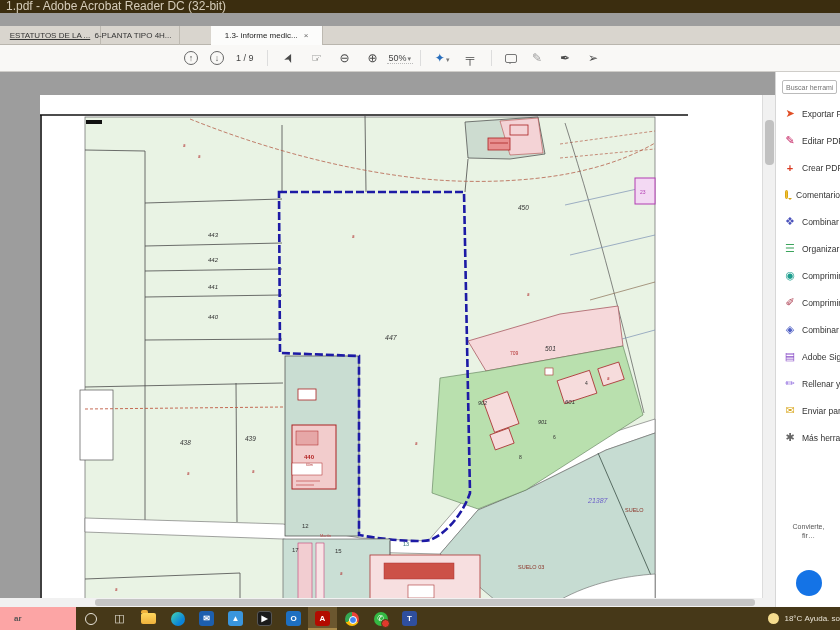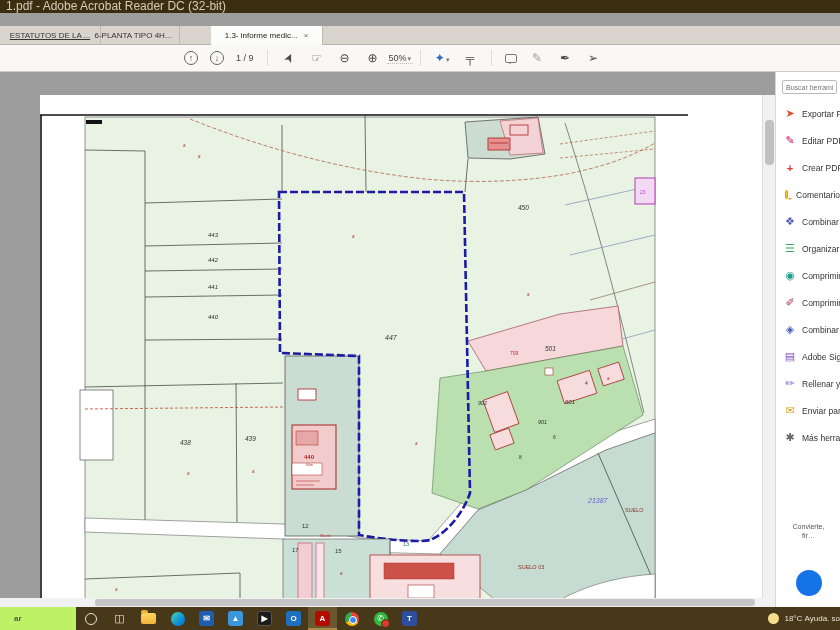--- a/index.html
+++ b/index.html
@@ -49,21 +49,21 @@
   .sidebar{position:absolute;left:775px;top:72px;width:65px;height:535px;background:#fff;border-left:1px solid #d7d7d7;}
   .toolsearch{margin:8px 4px 6px 6px;width:55px;height:14px;border:1px solid #bbb;border-radius:2px;font-size:7px;
     color:#888;padding:0 3px;background:#fff;}
   .sbitem{height:27px;display:flex;align-items:center;padding-left:7px;white-space:nowrap;overflow:hidden;}
   .sbicon{width:14px;text-align:center;font-size:11px;margin-right:5px;flex:0 0 14px;}
   .sblabel{font-size:8.5px;color:#333;}
   .promo{position:absolute;left:0;top:450px;width:65px;text-align:center;font-size:7px;color:#555;line-height:9px;}
   .promobtn{position:absolute;left:20px;top:498px;width:26px;height:26px;border-radius:50%;background:#1473e6;}
   
   .taskbar{position:absolute;left:0;top:607px;width:840px;height:23px;background:#463818;display:flex;align-items:center;}
-  .tsearch{width:76px;height:23px;background:#bef264;color:#555;font-size:8px;line-height:23px;padding-left:14px;flex:0 0 76px;font-weight:bold;}
+  .tsearch{width:76px;height:23px;background:#fca5a5;color:#555;font-size:8px;line-height:23px;padding-left:14px;flex:0 0 76px;font-weight:bold;}
   .tbslot{width:29px;height:23px;display:flex;align-items:center;justify-content:center;flex:0 0 29px;}
   .tbslot.hl{background:#6b572f;box-shadow:inset 0 -2px 0 #a98a4a;}
   .sq{width:15px;height:15px;border-radius:3px;display:flex;align-items:center;justify-content:center;
     color:#fff;font-size:8px;font-weight:bold;}
   .ring{width:12px;height:12px;border:1.5px solid #e8e4da;border-radius:50%;}
   .folder{width:15px;height:11px;background:linear-gradient(#ffd75e,#f0b23c);border-radius:2px;position:relative;}
   .folder::before{content:"";position:absolute;left:0;top:-3px;width:7px;height:3px;background:#f0b23c;border-radius:2px 2px 0 0;}
   .edge{width:14px;height:14px;border-radius:50%;background:linear-gradient(135deg,#45d6b5,#0b84d8 70%);}
   .chrome{width:14px;height:14px;border-radius:50%;background:conic-gradient(#ea4335 0 33%,#fbbc05 0 66%,#34a853 0 100%);position:relative;}
   .chrome::after{content:"";position:absolute;left:4px;top:4px;width:6px;height:6px;border-radius:50%;background:#4285f4;border:1px solid #fff;}

